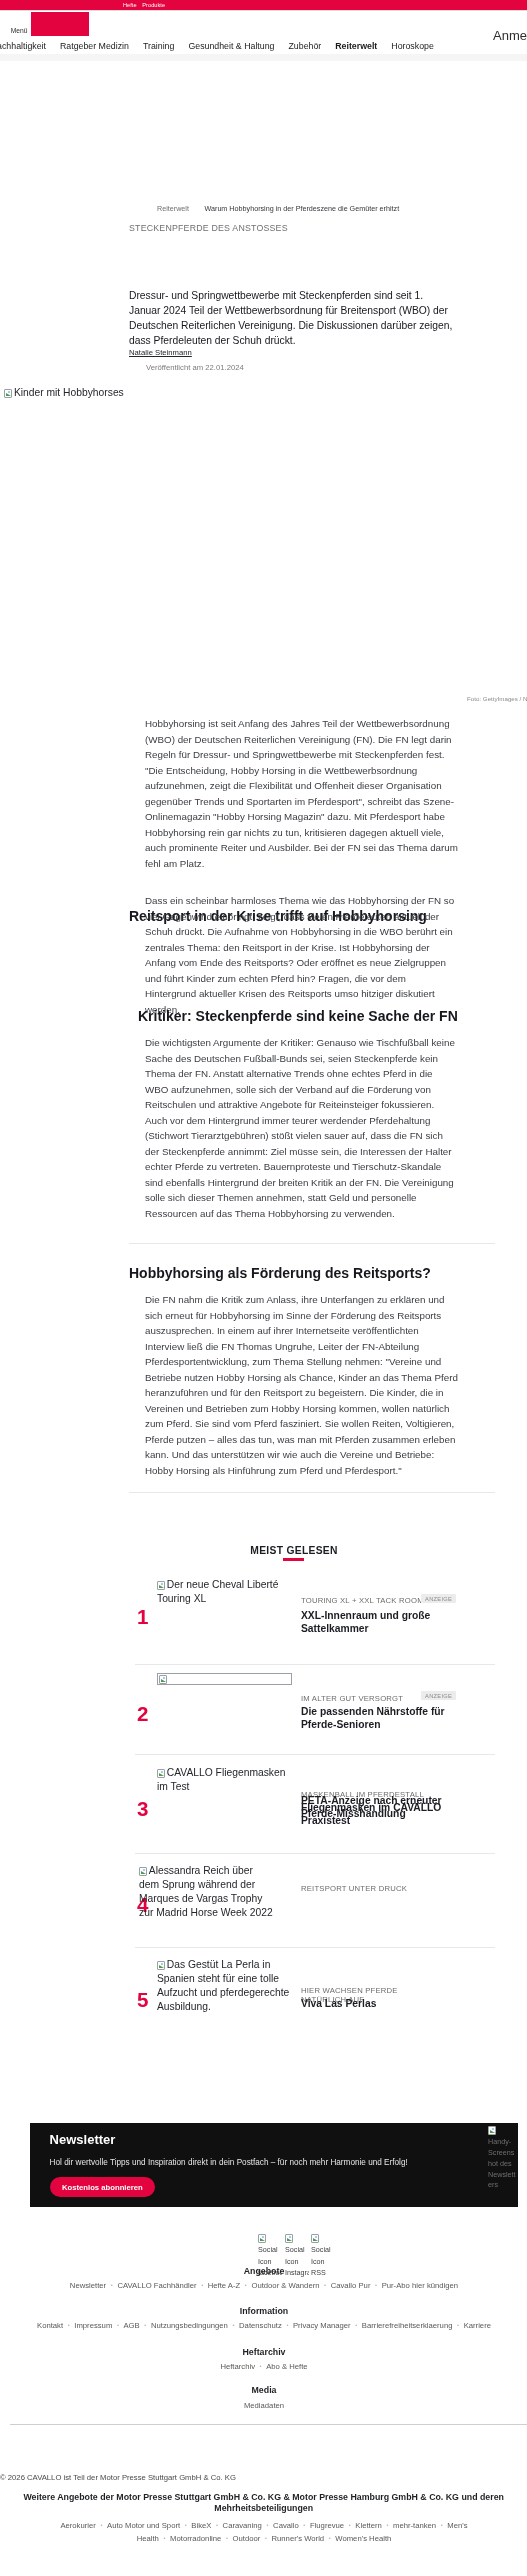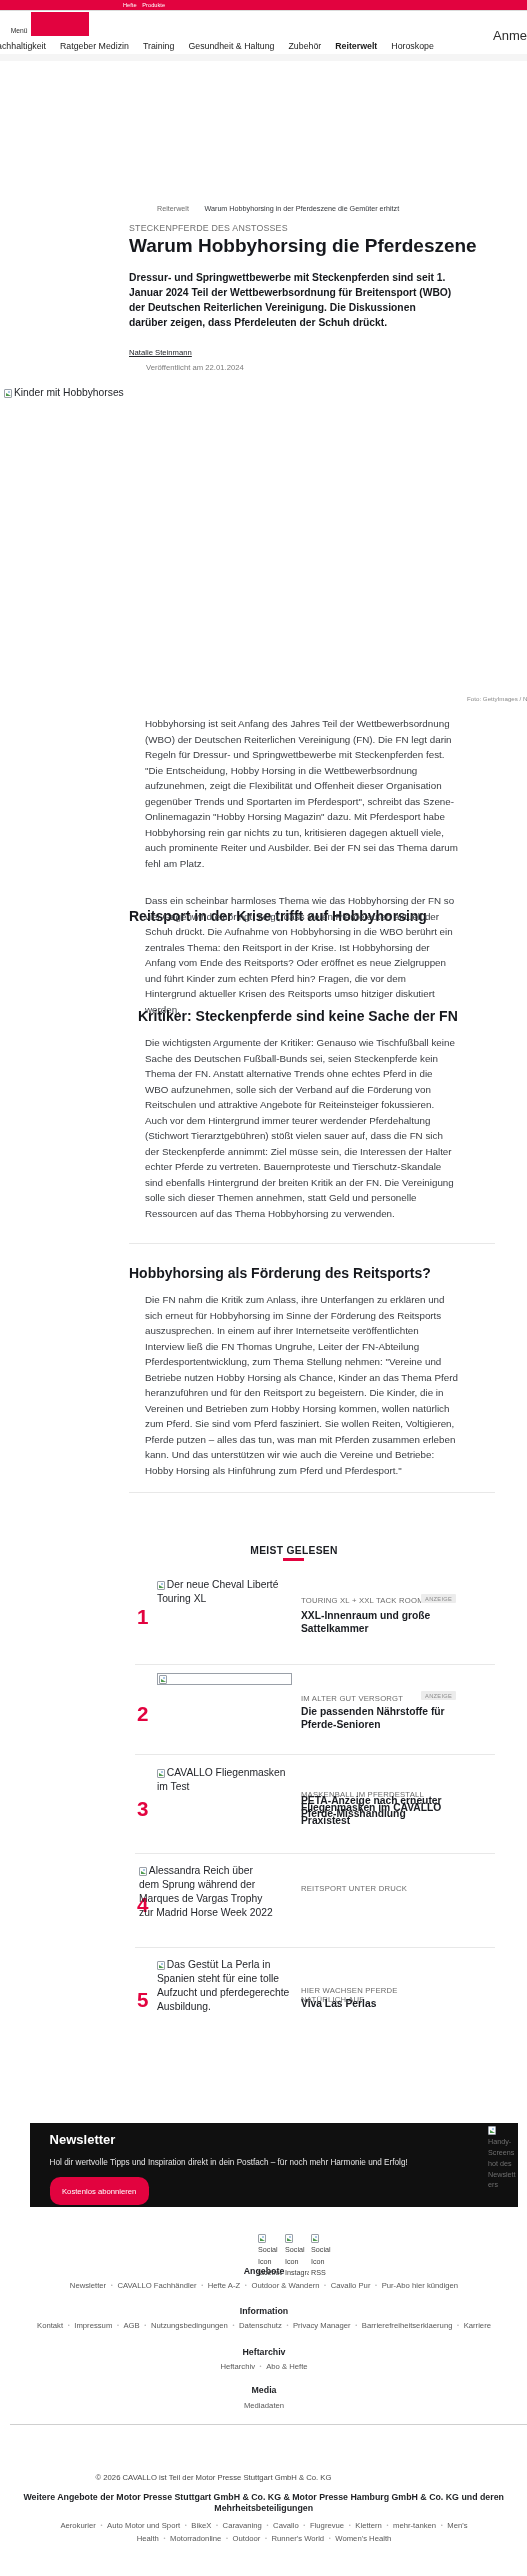--- a/index.html
+++ b/index.html
@@ -31,21 +31,21 @@
   .nav-item.active{font-weight:bold;}
   .header-border{left:0;top:54px;width:528px;height:0.5px;background:#e3e3e3;}
   .header-strip{left:0;top:54px;width:528px;height:6.7px;background:#f5f5f5;}
 
   
   .breadcrumb{left:157px;top:204px;display:flex;gap:15.5px;font-size:7.2px;}
   .crumb-section{color:#6d6d6d;}
   .crumb-page{color:#33363b;}
   .kicker{left:129px;top:223px;font-size:8.8px;letter-spacing:0.2px;color:#707070;}
   .h1{left:129px;top:234px;font-size:19px;line-height:23px;font-weight:bold;color:var(--ink);}
-  .lead{left:129px;top:270px;width:326px;font-size:10.3px;line-height:15px;font-weight:bold;color:var(--ink);}
+  .lead{left:129px;top:288px;width:326px;font-size:10.3px;line-height:15px;font-weight:normal;color:var(--ink);}
   .author{left:129px;top:348px;font-size:7.7px;color:#22252a;text-decoration:underline;}
   .published{left:146px;top:363px;font-size:7.7px;color:#7c7c7c;}
 
   
   .bimg{display:inline-block;width:7.7px;height:8.8px;background:#fdfdfd;border:0.5px solid #9aa0a8;
         border-radius:1px;position:relative;overflow:hidden;vertical-align:-1.5px;margin-right:2.1px;flex:none;}
   .bimg::before{content:"";position:absolute;bottom:0.5px;left:0.5px;border-bottom:3.6px solid #4f9b4f;border-right:5.2px solid transparent;}
   .bimg::after{content:"";position:absolute;top:1px;right:1px;width:2.1px;height:2.1px;border-radius:50%;background:#8fb7e0;}
 
   .hero-alt{left:4.1px;top:387px;font-size:10.3px;color:#24262b;}
@@ -63,33 +63,33 @@
   .item-kicker{width:124px;font-size:7.7px;letter-spacing:0.2px;color:#6c6c6c;}
   .item-title{width:161px;font-size:10.3px;line-height:13.4px;font-weight:bold;color:#1b1d22;}
   .ad-badge{background:#ececec;color:#8b8b8b;font-size:5.7px;letter-spacing:0.3px;padding:1.5px 4.1px;border-radius:1px;}
   .sep-line{left:135px;width:360px;height:0.5px;background:#e8e8e8;}
   .bimg-box{width:135px;height:12.4px;border:0.5px solid #9aa0a8;padding:1px;display:flex;align-items:flex-start;background:#fff;}
 
   
   .newsletter{left:30px;top:2123px;width:488px;height:84px;background:#101010;}
   .nl-title{position:absolute;left:19.6px;top:9.3px;font-size:13px;font-weight:bold;color:#fff;}
   .nl-text{position:absolute;left:19.6px;top:35px;width:392px;font-size:8.2px;color:#e6e6e6;}
-  .nl-btn{position:absolute;left:19.6px;top:54px;height:28px;padding:0 12.4px;border:none;border-radius:10.3px;
+  .nl-btn{position:absolute;left:19.6px;top:54px;height:20px;padding:0 12.4px;border:none;border-radius:10.3px;
           background:var(--red);color:#fff;font-size:7.7px;font-family:"Liberation Sans",sans-serif;
-          display:flex;align-items:center;cursor:pointer;}
+          display:flex;align-items:center;cursor:pointer;font-weight:bold;}
   .nl-imgalt{position:absolute;left:458px;top:3.1px;width:28px;height:67px;overflow:hidden;
              font-size:7.2px;line-height:10.8px;color:#6f6f6f;word-wrap:break-word;}
 
   
   .social-block{width:24px;font-size:7.2px;line-height:11.3px;color:#3f3f3f;overflow:hidden;}
   .f-head{left:0;width:528px;text-align:center;font-size:8.8px;font-weight:bold;color:#1f2125;}
   .f-links{left:0;width:528px;text-align:center;font-size:7.7px;color:#595959;}
   .f-links .sep{color:#b5b5b5;margin:0 4.6px;font-size:5.7px;vertical-align:1px;}
   .f-divider{left:10.3px;top:2424px;width:517px;height:0.5px;background:#cfcfcf;}
-  .copyright{left:0;top:2473px;width:427px;text-align:center;font-size:7.7px;color:#4a4a4a;}
+  .copyright{left:0;top:2473px;width:427px;text-align:left;font-size:7.7px;color:#4a4a4a;}
   .brands-head{left:6.2px;top:2492px;width:515px;text-align:center;font-size:8.8px;line-height:11.3px;font-weight:bold;color:#1f2125;}
   .brands-links{left:32px;top:2519px;width:464px;text-align:center;font-size:7.7px;line-height:13.4px;color:#595959;}
   .brands-links .sep{color:#b5b5b5;margin:0 4.6px;font-size:5.7px;vertical-align:1px;}
 </style>
 </head>
 <body>
 
 <div class="abs topbar"></div>
 <div class="abs topbar-links">
   <a>Hefte</a>
@@ -113,21 +113,20 @@
 </div>
 <div class="abs header-border"></div>
 <div class="abs header-strip"></div>
 
 <div class="abs breadcrumb">
   <a class="crumb-section">Reiterwelt</a>
   <span class="crumb-page">Warum Hobbyhorsing in der Pferdeszene die Gemüter erhitzt</span>
 </div>
 <div class="abs kicker">STECKENPFERDE DES ANSTOSSES</div>
 <h1 class="abs h1">
-  <div>Warum Hobbyhorsing die Pferdeszene</div>
 </h1>
 <p class="abs lead">Dressur- und Springwettbewerbe mit Steckenpferden sind seit 1. Januar 2024 Teil der Wettbewerbsordnung für Breitensport (WBO) der Deutschen Reiterlichen Vereinigung. Die Diskussionen darüber zeigen, dass Pferdeleuten der Schuh drückt.</p>
 <a class="abs author">Natalie Steinmann</a>
 <div class="abs published">Veröffentlicht am 22.01.2024</div>
 
 <div class="abs hero-alt">
   <span class="bimg"></span><span>Kinder mit Hobbyhorses</span>
 </div>
 <div class="abs credit">Foto: GettyImages / N</div>
 

